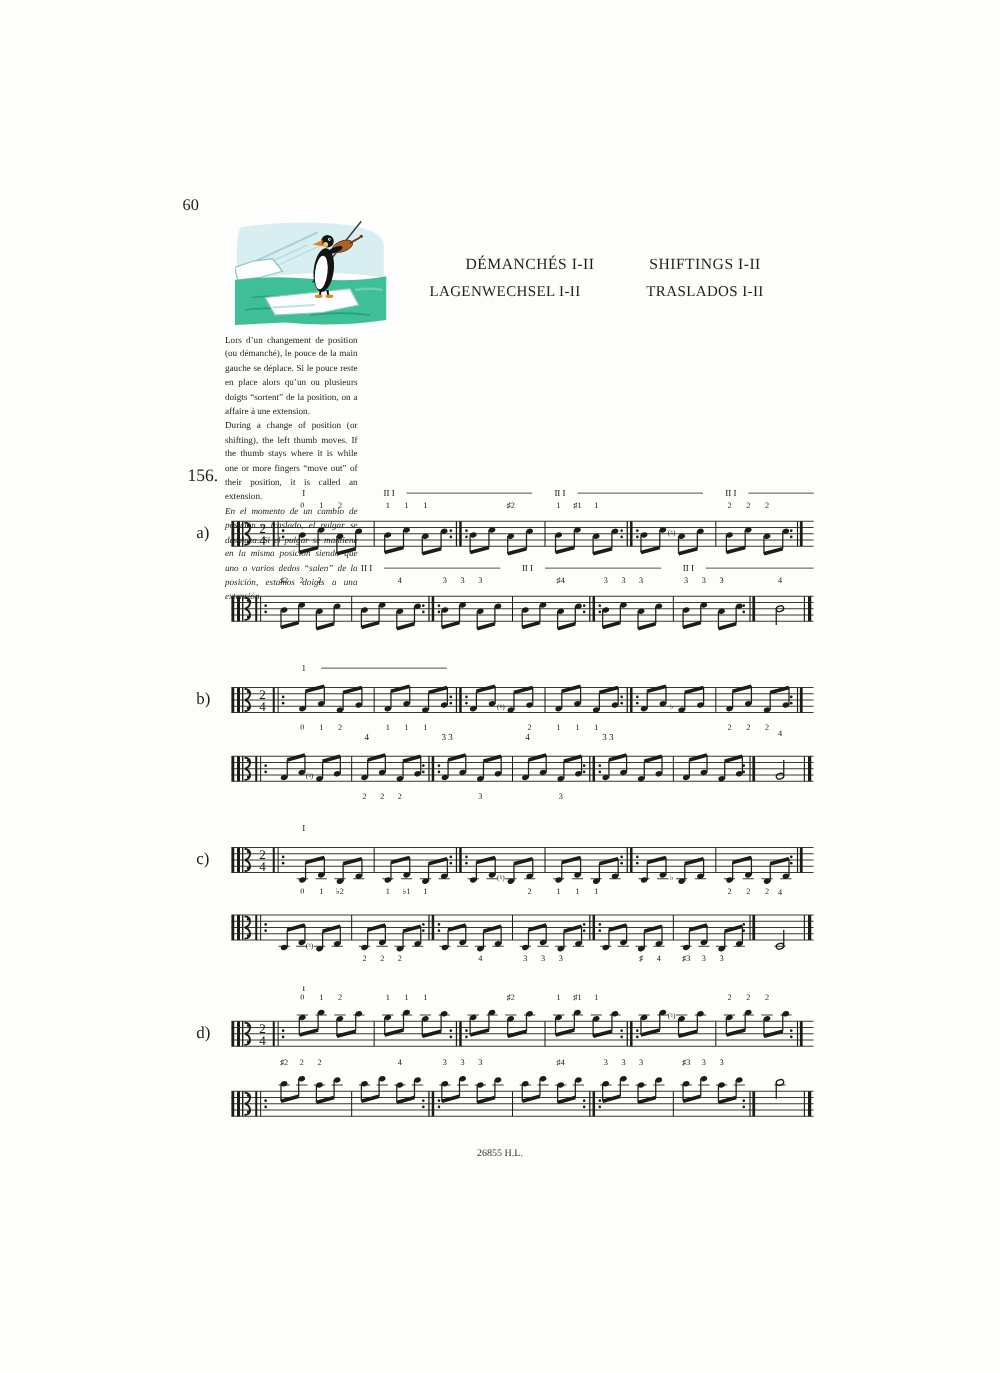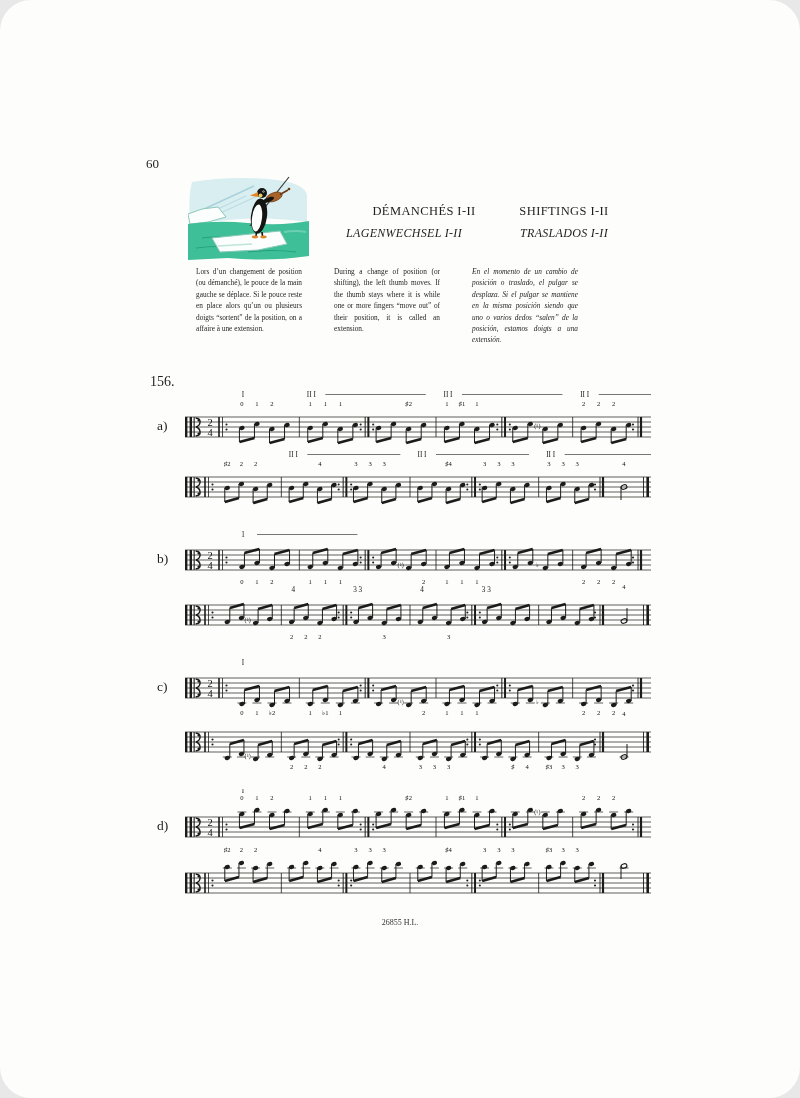--- a/index.html
+++ b/index.html
@@ -1,21 +1,21 @@
 <!DOCTYPE html>
 <html><head>
 <meta charset="utf-8">
 <style>
   html,body{margin:0;padding:0;background:#e8e8e8;}
   .page{position:relative;width:800px;height:1098px;background:#fdfdfb;margin:0 auto;
-        font-family:"Liberation Serif","DejaVu Serif",serif;color:#1e1e1c;overflow:hidden;border-radius:31px;}
+        font-family:"Liberation Serif","DejaVu Serif",serif;color:#1e1e1c;overflow:hidden;}
   .pagenum{position:absolute;left:146px;top:156px;font-size:13px;}
   .title-row1{position:absolute;top:204px;font-size:12.5px;letter-spacing:.4px;transform:translateX(-50%);white-space:nowrap;}
-  .title-row2{position:absolute;top:226px;font-size:12px;font-style:italic;letter-spacing:.3px;transform:translateX(-50%);white-space:nowrap;}
-  .cols{position:absolute;left:196px;top:266px;width:474px;display:flex;gap:32px;}
+  .title-row2{position:absolute;top:226px;font-size:12px;letter-spacing:.3px;transform:translateX(-50%);white-space:nowrap;}
+  .cols{position:absolute;left:180px;top:266px;width:474px;display:flex;gap:0;flex-direction:column;}
   .col{width:106px;font-size:7.3px;line-height:11.4px;text-align:justify;text-justify:inter-word;}
   .col.it{font-style:italic;}
   .exnum{position:absolute;left:150px;top:374px;font-size:14px;}
   .syslabel{position:absolute;left:157px;font-size:13.5px;}
   .sys{position:absolute;left:185px;width:466px;height:70px;}
   .sys svg{display:block;}
   .footer{position:absolute;left:400px;top:918px;transform:translateX(-50%);font-size:8px;color:#33332f;}
   .illus{position:absolute;left:188px;top:176px;}
 </style>
 </head>

